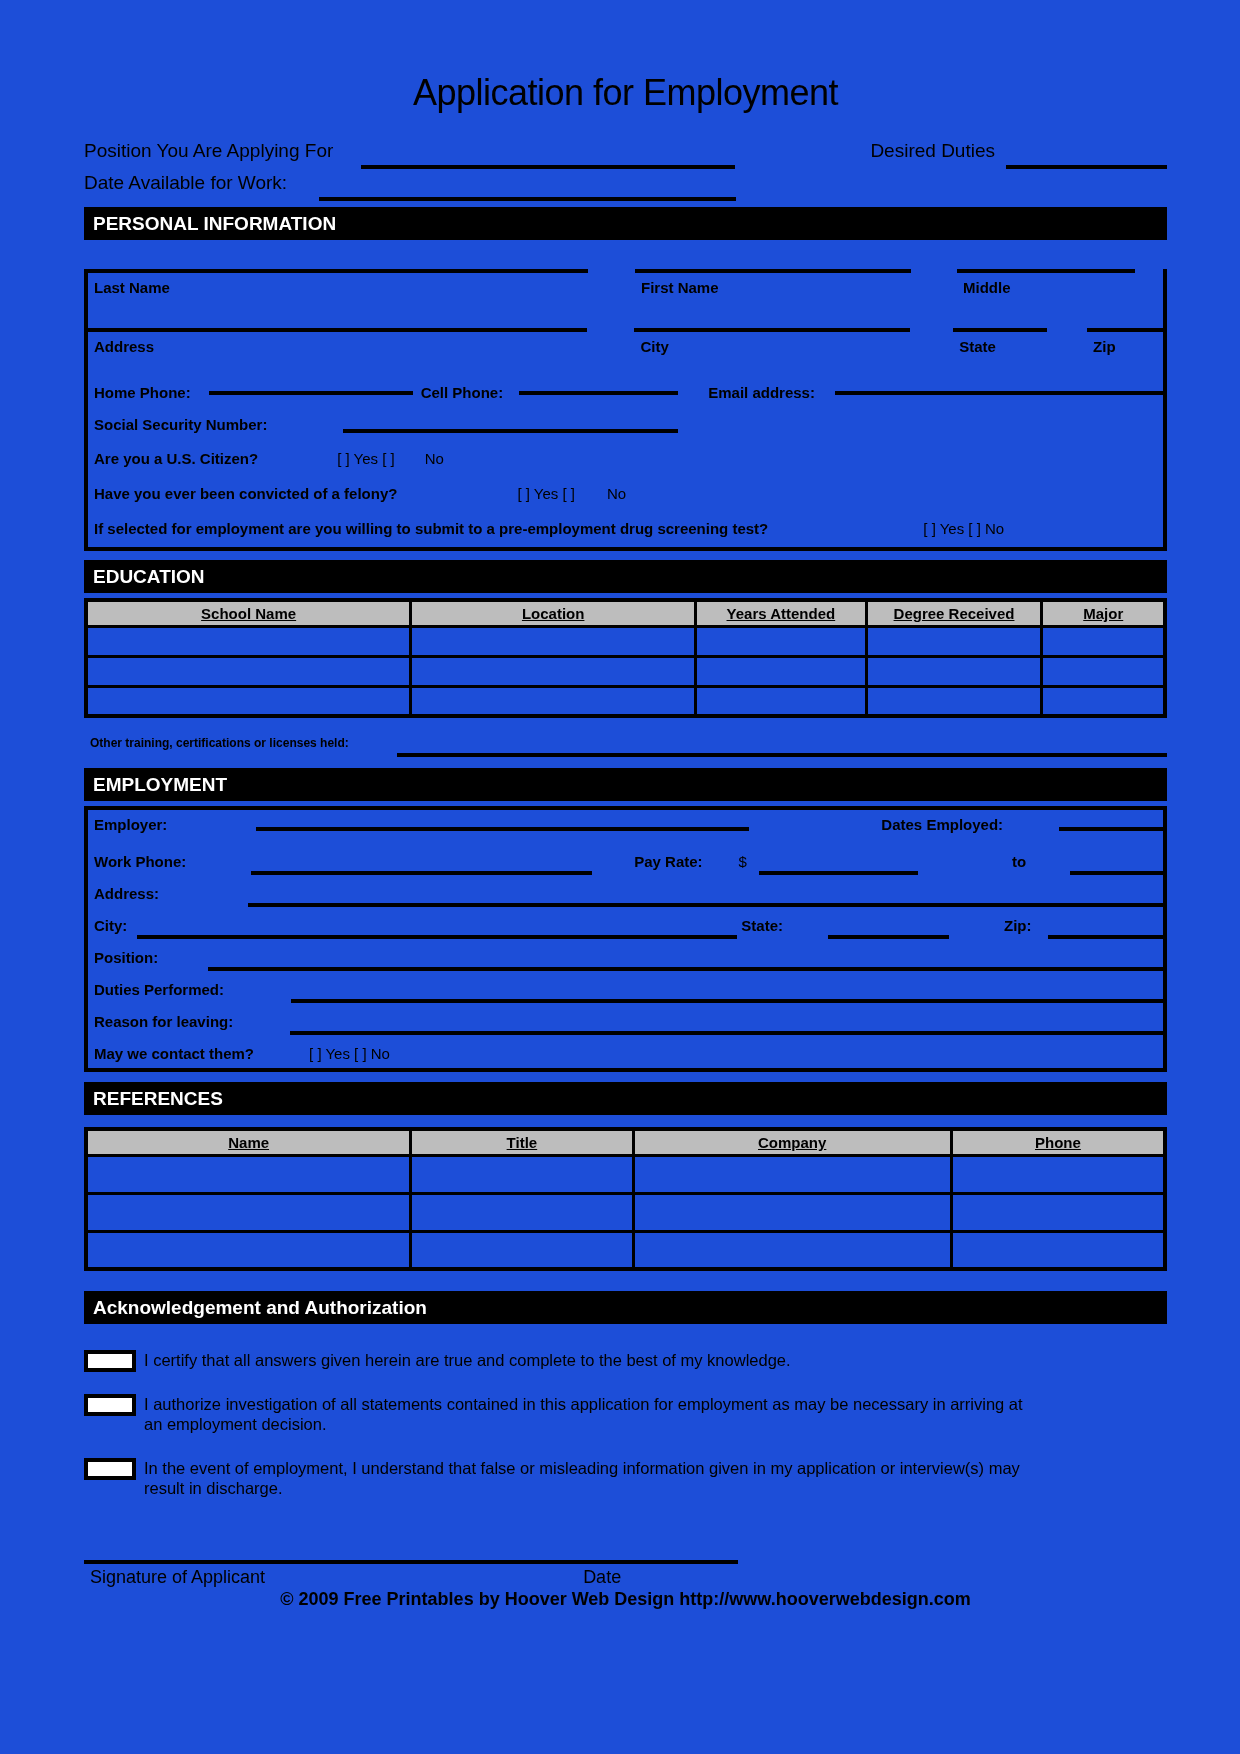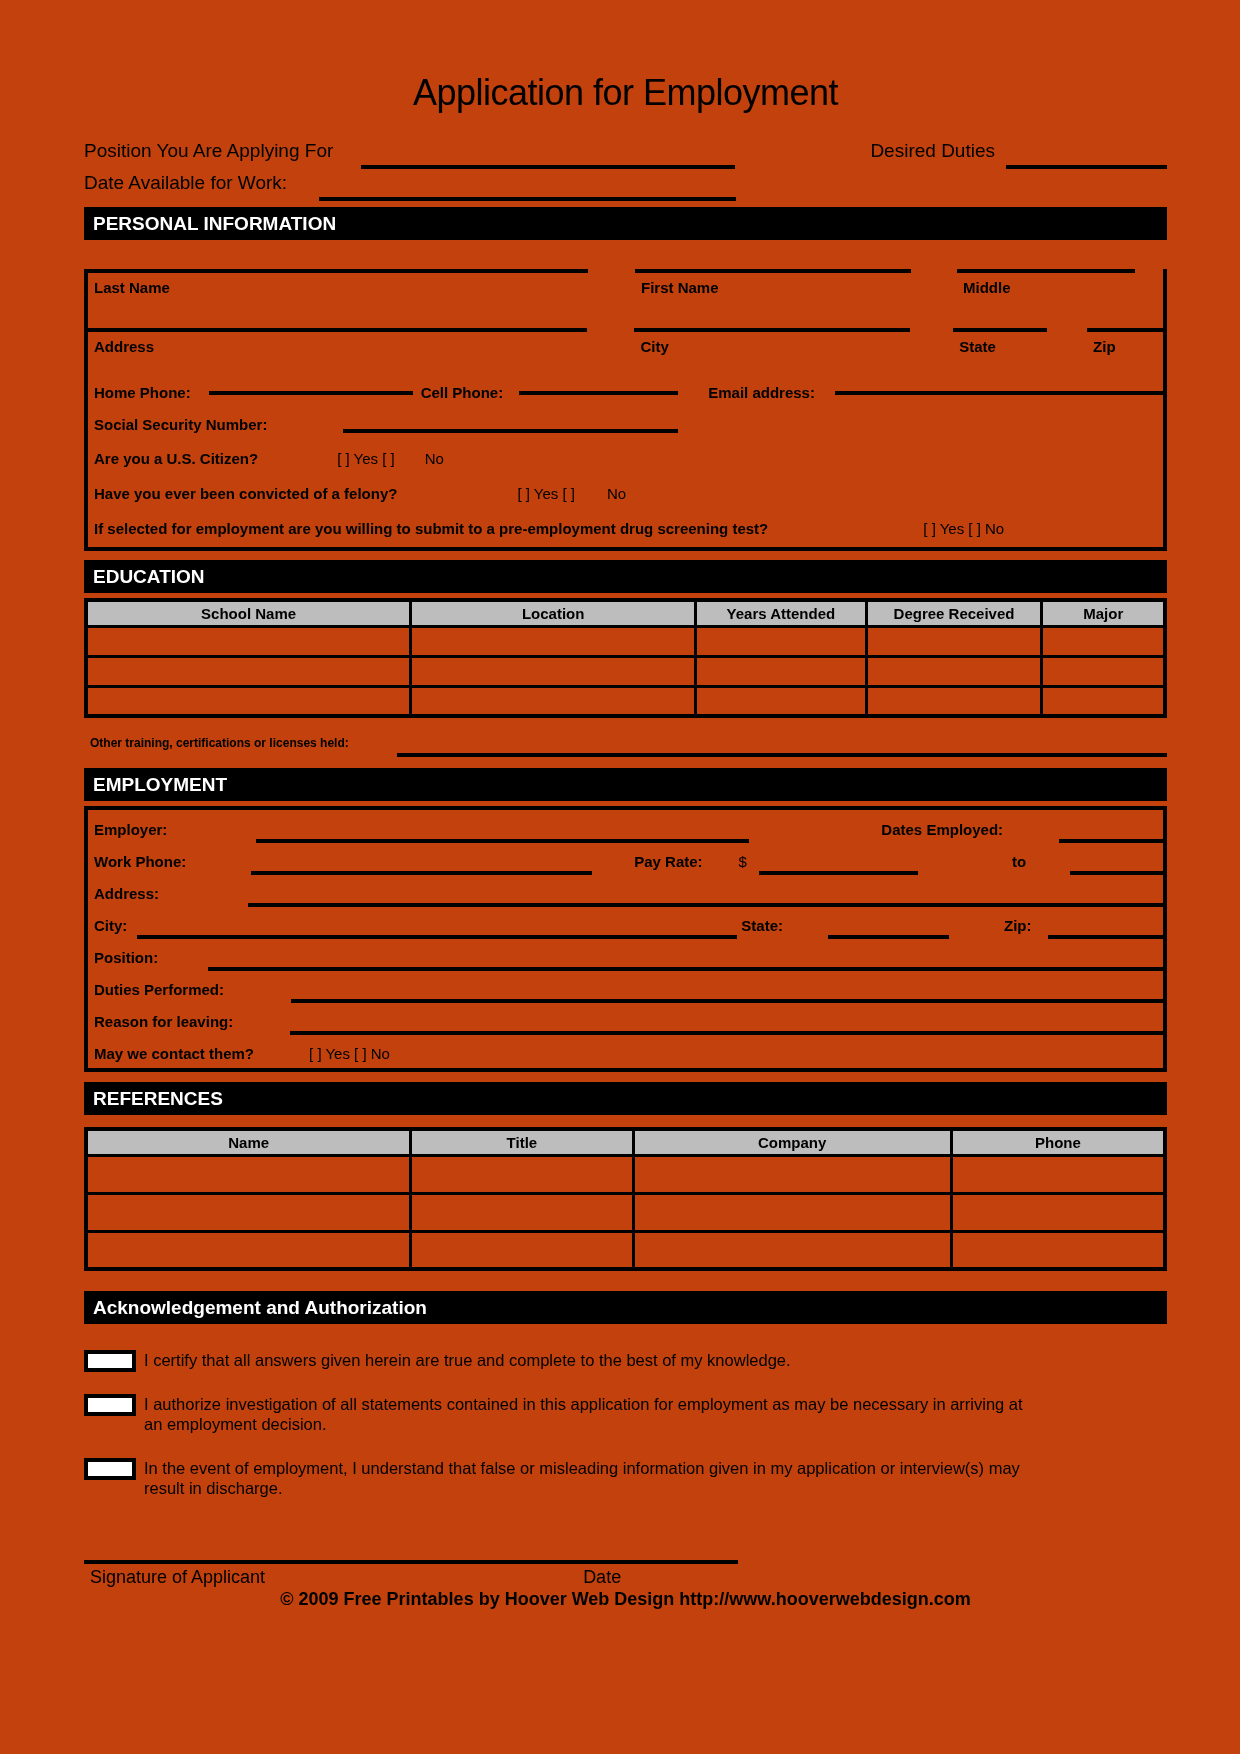--- a/index.html
+++ b/index.html
@@ -1,19 +1,19 @@
 <!DOCTYPE html>
 <html><head>
 <meta charset="utf-8">
 <style>
   * { box-sizing: border-box; }
   html,body { margin:0; padding:0; background:#fff; }
   .page {
     width:1240px; height:1754px; position:relative; overflow:hidden;
-    background:#c2410c; color:#000;
+    background:#1d4ed8; color:#000;
     font-family:"Liberation Sans", sans-serif;
   }
   .content { padding:72px 73px 0 84px; }
 
   .title { font-size:36px; font-weight:400; text-align:center; margin:0; letter-spacing:-0.5px; }
 
   .toprow { display:flex; align-items:flex-end; font-size:19px; }
   .fline { border-bottom:4px solid #000; position:relative; top:7px; height:1px; display:block; }
 
   .secbar {
@@ -24,29 +24,29 @@
   .pbox { border:4px solid #000; border-top:none; padding-bottom:10px; }
   .pfield {
     border-top:4px solid #000; font-weight:bold; font-size:15px;
     padding:6px 0 0 6px;
   }
   .bl { font-weight:bold; font-size:15px; white-space:nowrap; }
   .rl { font-weight:400; font-size:15px; white-space:nowrap; }
 
   .inlinerow { display:flex; align-items:flex-start; }
 
-  .grid { width:100%; border-collapse:collapse; border:4px solid #000; table-layout:fixed; }
+  .grid { width:100%; border-collapse:collapse; border:4px solid #000; table-layout:fixed;text-decoration:underline; }
   .grid th { background:#bdbdbd; border:3px solid #000; height:26px; font-size:15px; font-weight:bold; padding:2px; }
   .grid td { border:3px solid #000; padding:2px; }
   .edu td { height:30px; }
   .ref td { height:38px; }
 
   .ebox { border:4px solid #000; margin-top:5px; padding-bottom:6px; }
   .erow { display:flex; align-items:flex-end; height:32px; font-size:15px; padding-left:6px; padding-right:0; }
-  .erow:first-child { height:28px; }
+  .erow:first-child { height:28px;align-items:center; }
   .eline { border-bottom:4px solid #000; position:relative; top:5px; height:1px; display:block; }
 
   .stmt { display:flex; align-items:flex-start; }
   .ckbox { width:52px; height:22px; border:4px solid #000; flex:none; background:#fff; }
   .stmt-text { margin-left:8px; font-size:16.5px; line-height:20px; }
 
   .sigline { width:654px; border-bottom:4px solid #000; height:0; margin-top:62px; }
   .sigrow { display:flex; font-size:18px; padding-top:3px; }
   .copyright { text-align:center; font-size:18px; font-weight:bold; margin-top:1px; }
 </style>

